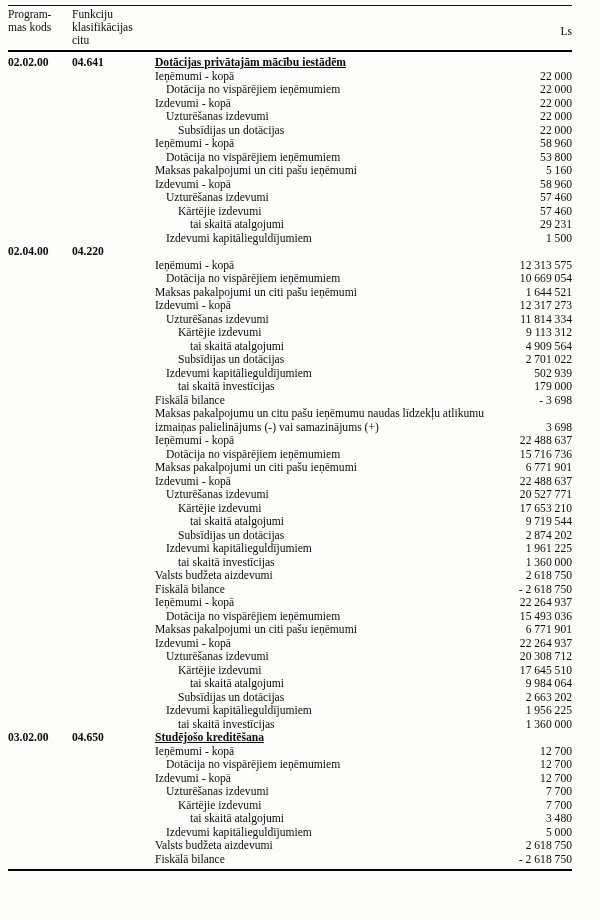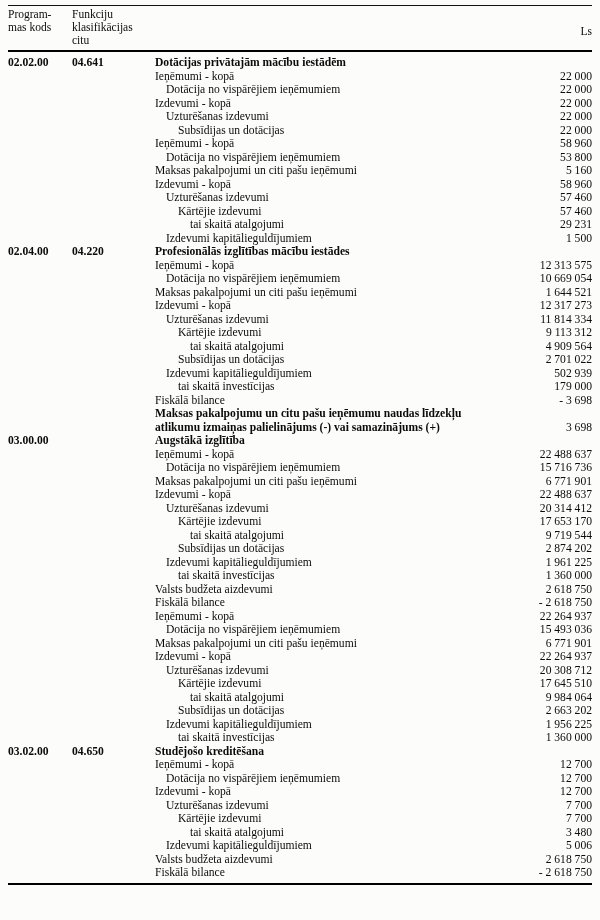--- a/index.html
+++ b/index.html
@@ -7,21 +7,21 @@
     width: 600px; height: 920px;
     background: #fcfcfa;
     font-family: "Liberation Serif", "DejaVu Serif", serif;
     color: #0b0b0b;
     overflow: hidden;
   }
   .page {
     position: relative;
     width: 600px; height: 920px;
     box-sizing: border-box;
-    padding: 5px 8px 0 8px;
+    padding: 5px 28px 0 8px;
   }
   .rule-top   { border-top: 1.5px solid #111; }
   .rule-head  { border-top: 2.5px solid #000; margin-top: 2px; margin-bottom: 4px; }
   .rule-bottom{ border-top: 2px solid #000; margin-top: 3px; }
 
   .header {
     display: flex;
     font-size: 11.5px;
     line-height: 13px;
     padding: 2px 0 1px 0;
@@ -32,28 +32,28 @@
   .h-ls { margin-left: auto; align-self: center; padding-top: 8px; }
 
   .row {
     display: flex;
     font-size: 11.6px;
     line-height: 13.5px;
   }
   .c1 { width: 64px; flex-shrink: 0; font-weight: bold; }
   .c2 { width: 83px; flex-shrink: 0; font-weight: bold; }
   .lbl { flex: 0 1 auto; }
-  .lbl.wrap { max-width: 352px; font-weight: bold; }
+  .lbl.wrap { max-width: 352px; }
   .val {
     margin-left: auto;
     padding-left: 8px;
     white-space: nowrap;
     align-self: flex-end;
   }
-  .title-row .lbl { font-weight: bold; }
+  .title-row .lbl { font-weight: bold; text-decoration: underline; }
   .ind-0 { padding-left: 0; }
   .ind-1 { padding-left: 11px; }
   .ind-2 { padding-left: 23px; }
   .ind-3 { padding-left: 35px; }
 </style>
 </head>
 <body>
 
 <div class="page">
   <div class="rule-top"></div>
@@ -153,21 +153,20 @@
       </div>
       <div class="row">
         <span class="c1"></span>
         <span class="c2"></span>
         <span class="lbl ind-1">Izdevumi kapitālieguldījumiem</span>
         <span class="val">1 500</span>
       </div>
       <div class="row title-row">
         <span class="c1">02.04.00</span>
         <span class="c2">04.220</span>
-        <span class="lbl ind-0">Profesionālās izglītības mācību iestādes</span>
       </div>
       <div class="row">
         <span class="c1"></span>
         <span class="c2"></span>
         <span class="lbl ind-0">Ieņēmumi - kopā</span>
         <span class="val">12 313 575</span>
       </div>
       <div class="row">
         <span class="c1"></span>
         <span class="c2"></span>
@@ -227,25 +226,20 @@
         <span class="c2"></span>
         <span class="lbl ind-0">Fiskālā bilance</span>
         <span class="val">- 3 698</span>
       </div>
       <div class="row">
         <span class="c1"></span>
         <span class="c2"></span>
         <span class="lbl ind-0 wrap">Maksas pakalpojumu un citu pašu ieņēmumu naudas līdzekļu atlikumu izmaiņas palielinājums (-) vai samazinājums (+)</span>
         <span class="val">3 698</span>
       </div>
-      <div class="row title-row">
-        <span class="c1">03.00.00</span>
-        <span class="c2"></span>
-        <span class="lbl ind-0">Augstākā izglītība</span>
-      </div>
       <div class="row">
         <span class="c1"></span>
         <span class="c2"></span>
         <span class="lbl ind-0">Ieņēmumi - kopā</span>
         <span class="val">22 488 637</span>
       </div>
       <div class="row">
         <span class="c1"></span>
         <span class="c2"></span>
         <span class="lbl ind-1">Dotācija no vispārējiem ieņēmumiem</span>
@@ -260,27 +254,27 @@
       <div class="row">
         <span class="c1"></span>
         <span class="c2"></span>
         <span class="lbl ind-0">Izdevumi - kopā</span>
         <span class="val">22 488 637</span>
       </div>
       <div class="row">
         <span class="c1"></span>
         <span class="c2"></span>
         <span class="lbl ind-1">Uzturēšanas izdevumi</span>
-        <span class="val">20 314 412</span>
+        <span class="val">20 527 771</span>
       </div>
       <div class="row">
         <span class="c1"></span>
         <span class="c2"></span>
         <span class="lbl ind-2">Kārtējie izdevumi</span>
-        <span class="val">17 653 170</span>
+        <span class="val">17 653 210</span>
       </div>
       <div class="row">
         <span class="c1"></span>
         <span class="c2"></span>
         <span class="lbl ind-3">tai skaitā atalgojumi</span>
         <span class="val">9 719 544</span>
       </div>
       <div class="row">
         <span class="c1"></span>
         <span class="c2"></span>
@@ -409,21 +403,21 @@
       <div class="row">
         <span class="c1"></span>
         <span class="c2"></span>
         <span class="lbl ind-3">tai skaitā atalgojumi</span>
         <span class="val">3 480</span>
       </div>
       <div class="row">
         <span class="c1"></span>
         <span class="c2"></span>
         <span class="lbl ind-1">Izdevumi kapitālieguldījumiem</span>
-        <span class="val">5 006</span>
+        <span class="val">5 000</span>
       </div>
       <div class="row">
         <span class="c1"></span>
         <span class="c2"></span>
         <span class="lbl ind-0">Valsts budžeta aizdevumi</span>
         <span class="val">2 618 750</span>
       </div>
       <div class="row">
         <span class="c1"></span>
         <span class="c2"></span>

